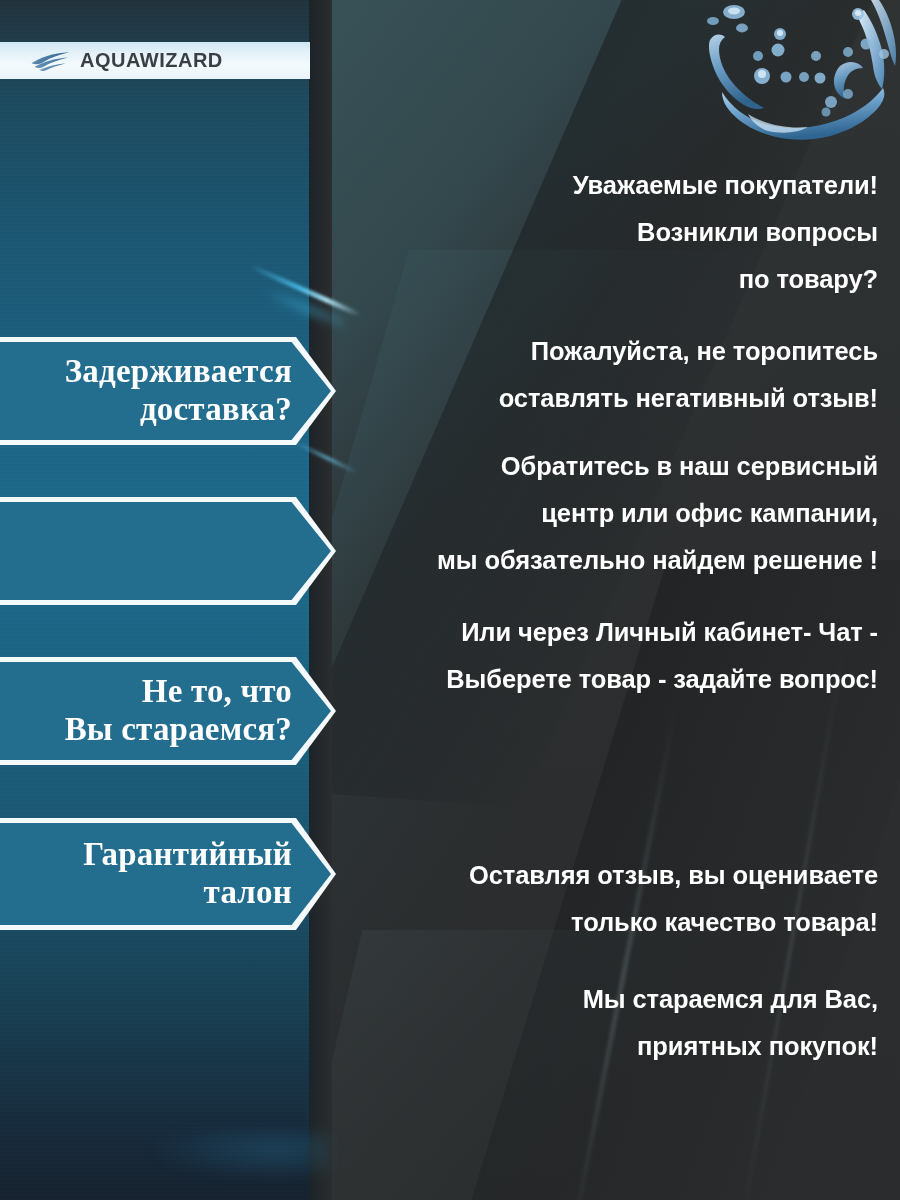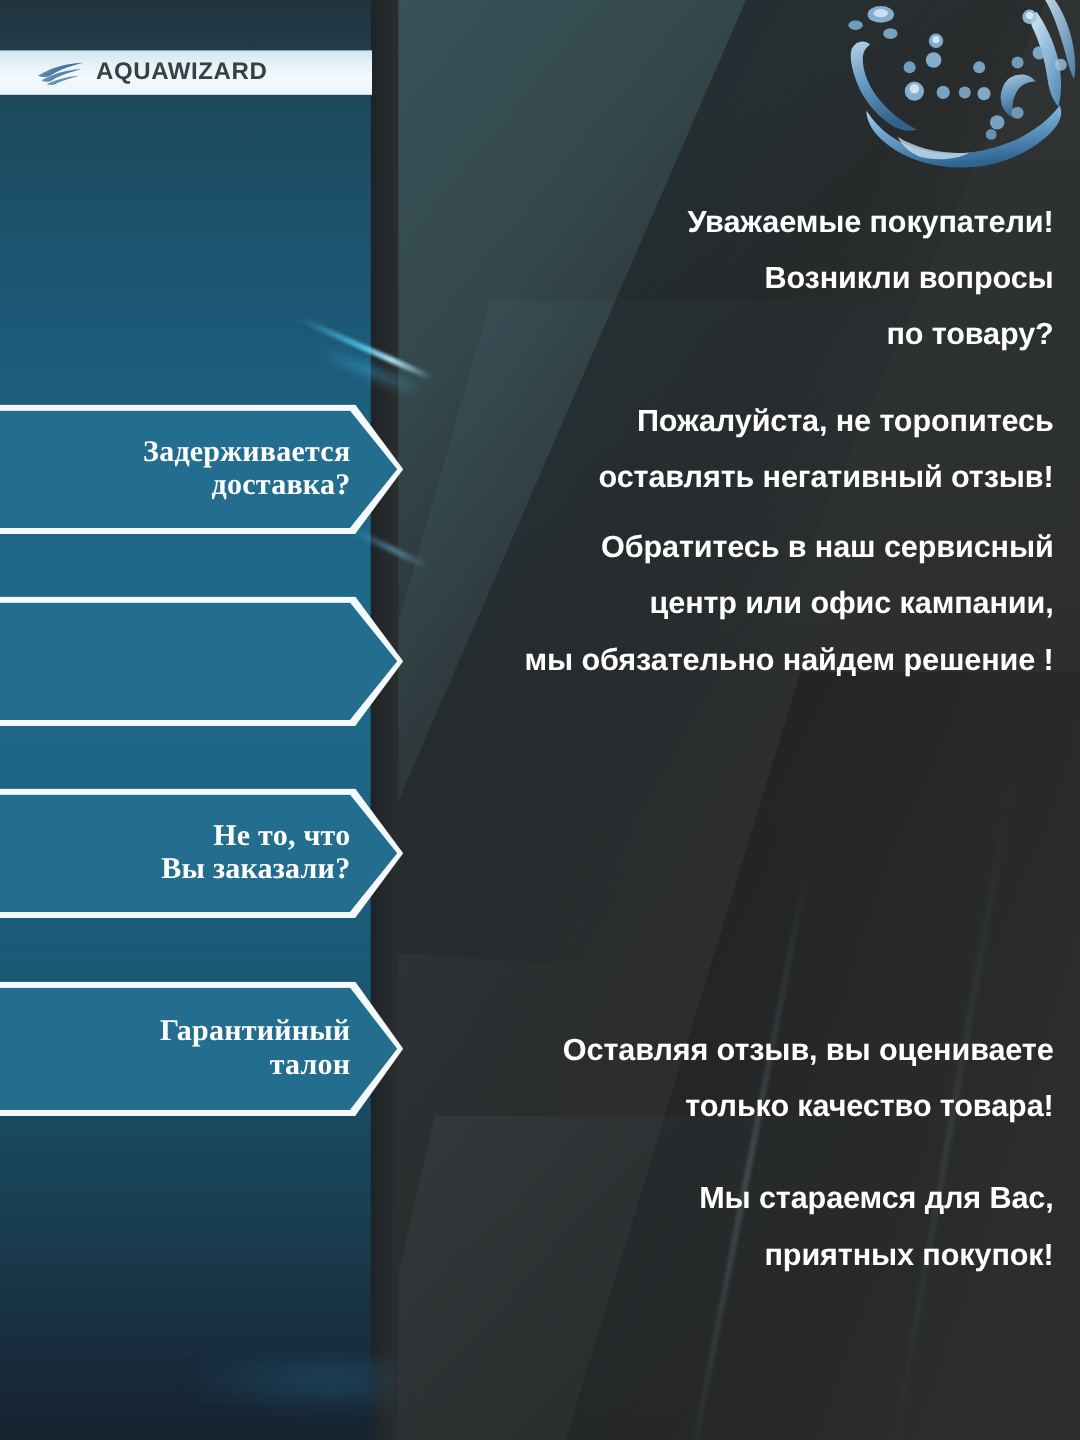--- a/index.html
+++ b/index.html
@@ -185,21 +185,21 @@
   .banner-inner-wrap {
     position:absolute;
     left:0; top:5px; right:5px; bottom:5px;
   }
   .banner-label {
     position:relative;
     z-index:3;
     color:#ffffff;
     font-family:"Liberation Serif", serif;
     font-weight:bold;
-    font-size:25px;
+    font-size:33px;
     line-height:1.14;
     text-align:right;
     padding-right:44px;
     white-space:pre-line;
     letter-spacing:0.2px;
   }
   #banner-0 { top:337px;  height:108px; }
   #banner-1 { top:497px;  height:108px; }
   #banner-2 { top:657px;  height:108px; }
   #banner-3 { top:818px;  height:112px; }
@@ -220,21 +220,21 @@
     font-family:"Liberation Sans", sans-serif;
     font-weight:bold;
     font-size:25.5px;
     line-height:47px;
     text-align:right;
     white-space:pre-line;
     letter-spacing:-0.1px;
   }
   #para-0 { top:162px; }
   #para-1 { top:328px; }
-  #para-2 { top:433px; }
+  #para-2 { top:443px; }
   #para-3 { top:609px; }
   #para-4 { top:726px; }
   #para-5 { top:852px; }
   #para-6 { top:976px; }
 
   
   .splash {
     position:absolute;
     left:688px; top:-6px;
     width:215px; height:152px;
@@ -300,21 +300,21 @@
       <div class="banner-shape"></div>
     </div>
   </div>
 
   <div class="banner" id="banner-2">
     <div class="banner-outline"></div>
     <div class="banner-inner-wrap">
       <div class="banner-shape"></div>
     </div>
     <div class="banner-label">Не то, что
-Вы заказали?</div>
+Вы стараемся?</div>
   </div>
 
   <div class="banner" id="banner-3">
     <div class="banner-outline"></div>
     <div class="banner-inner-wrap">
       <div class="banner-shape"></div>
     </div>
     <div class="banner-label">Гарантийный
 талон</div>
   </div>
@@ -370,19 +370,21 @@
 
   <div class="text-col">
     <div class="para" id="para-0">Уважаемые покупатели!
 Возникли вопросы
 по товару?</div>
     <div class="para" id="para-1">Пожалуйста, не торопитесь
 оставлять негативный отзыв!</div>
     <div class="para" id="para-2">Обратитесь в наш сервисный
 центр или офис кампании,
 мы обязательно найдем решение !</div>
+    <div class="para" id="para-3">Или через Личный кабинет- Чат -
+Выберете товар - задайте вопрос!</div>
     <div class="para" id="para-5">Оставляя отзыв, вы оцениваете
 только  качество товара!</div>
     <div class="para" id="para-6">Мы стараемся для Вас,
 приятных покупок!</div>
   </div>
 
 </div>
 
 </body></html>

